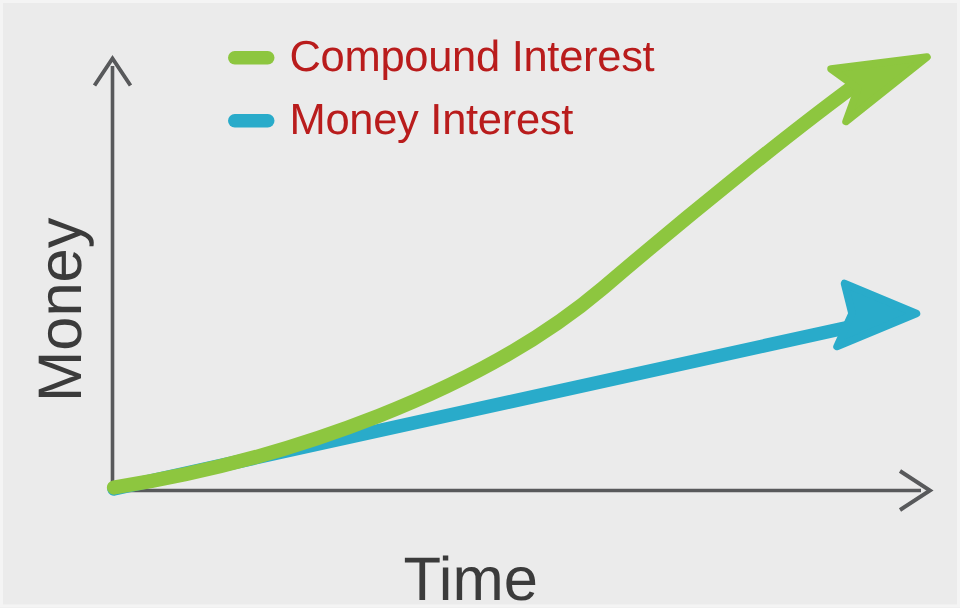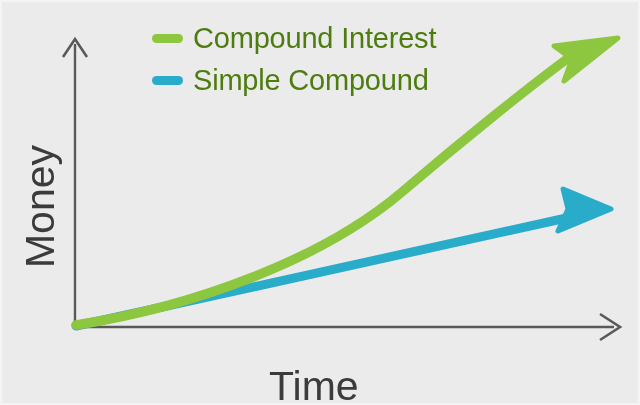--- a/index.html
+++ b/index.html
@@ -46,21 +46,21 @@
   .legend-swatch {
     width: 31px;
     height: 9px;
     border-radius: 5px;
     flex: 0 0 auto;
   }
   .legend-label {
     margin-left: 10px;
     font-size: 29px;
     line-height: 29px;
-    color: #4d7c0f;
+    color: #b91c1c;
     letter-spacing: -0.2px;
     white-space: nowrap;
   }
   .axis-label {
     position: absolute;
     font-size: 41px;
     line-height: 41px;
     color: #3b3b3b;
     letter-spacing: 0px;
     white-space: nowrap;
@@ -100,21 +100,21 @@
     <polygon points="616,36 552,44 570,57 562,79" fill="#8dc63f" stroke="#8dc63f" stroke-width="5" stroke-linejoin="round"></polygon>
   </svg>
 
   <div class="legend">
     <div class="legend-row">
       <span class="legend-swatch" style="background:#8dc63f"></span>
       <span class="legend-label">Compound Interest</span>
     </div>
     <div class="legend-row">
       <span class="legend-swatch" style="background:#29abca"></span>
-      <span class="legend-label">Simple Compound</span>
+      <span class="legend-label">Money Interest</span>
     </div>
   </div>
 
   <div class="axis-label" id="x-axis-label">Time</div>
 
   <div class="axis-label" id="y-axis-label">Money</div>
 
 </div>
 
 </body></html>

